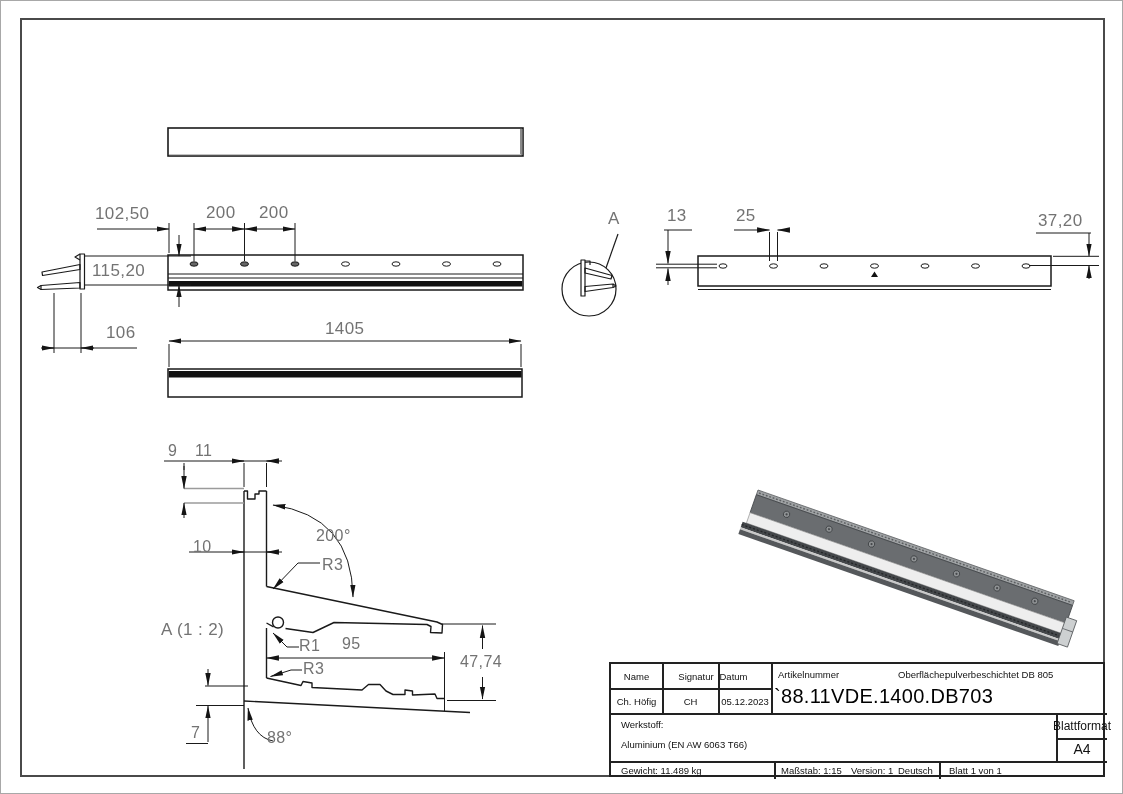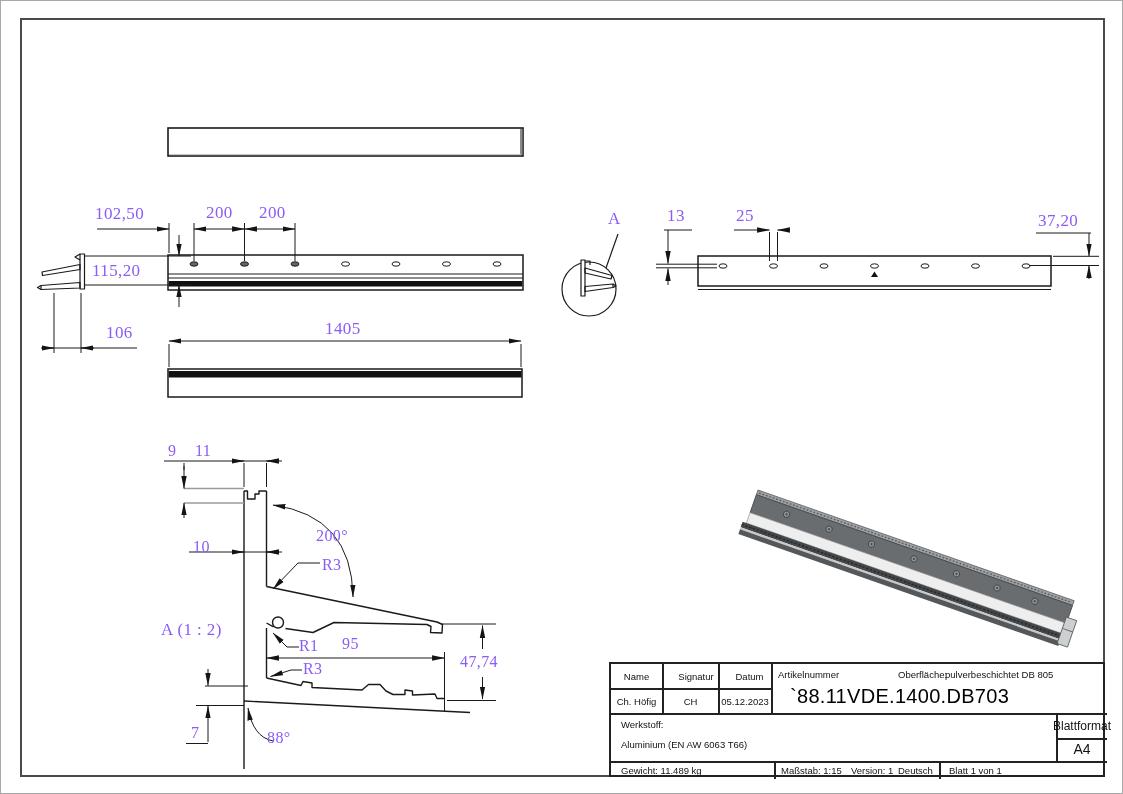--- a/index.html
+++ b/index.html
@@ -2,32 +2,32 @@
 <html><head>
 <meta charset="utf-8">
 <style>
   html,body{margin:0;padding:0;background:#fff;}
   .page{position:relative;width:1123px;height:794px;background:#ffffff;
         border:1px solid #a8a8a8;box-sizing:border-box;overflow:hidden;
         font-family:"Liberation Sans",sans-serif;}
   .frame{position:absolute;left:19px;top:17px;width:1085px;height:759px;
          border:2px solid #4a4a4a;box-sizing:border-box;}
   svg.lines{position:absolute;left:0;top:0;}
-  .dim{position:absolute;font-size:16px;color:#8b5cf6;white-space:nowrap;
-       letter-spacing:0.4px;line-height:1;font-family:Liberation Serif, serif;}
+  .dim{position:absolute;font-size:16px;color:#737373;white-space:nowrap;
+       letter-spacing:0.4px;line-height:1;}
   .dim.big{font-size:17px;}
   
   .tb{position:absolute;left:608px;top:661px;width:496px;height:115px;
       border:2px solid #222;box-sizing:border-box;background:#fff;}
   .tb .vline,.tb .hline{position:absolute;background:#222;}
   .tb .cell{position:absolute;display:flex;align-items:center;justify-content:center;
             font-size:9.5px;color:#111;white-space:nowrap;}
   .tb .lab{position:absolute;font-size:9.5px;color:#111;white-space:nowrap;}
   .tb .artnum{position:absolute;font-size:20px;color:#000;letter-spacing:0.3px;
-              white-space:nowrap;padding-left:16px;}
+              white-space:nowrap;}
   .tb .a4{font-size:14px;}
 </style>
 </head>
 <body>
 
 <div class="page">
   <div class="frame"></div>
 
   <svg class="lines" width="1123" height="794" viewBox="0 0 1123 794">
     <defs>
@@ -272,21 +272,21 @@
     <div class="hline" style="left:0;top:24px;width:160px;height:1.5px"></div>
     <div class="hline" style="left:0;top:49px;width:496px;height:2px"></div>
     <div class="hline" style="left:0;top:97px;width:496px;height:2px"></div>
     <div class="vline" style="left:445px;top:49px;width:2px;height:48px"></div>
     <div class="hline" style="left:445px;top:74px;width:51px;height:1.5px"></div>
     <div class="vline" style="left:163px;top:97px;width:2px;height:18px"></div>
     <div class="vline" style="left:328px;top:97px;width:2px;height:18px"></div>
 
     <div class="cell" style="left:0;top:0;width:51px;height:24px">Name</div>
     <div class="cell" style="left:52px;top:0;width:66px;height:24px">Signatur</div>
-    <div class="cell" style="left:120px;top:0;width:37px;height:24px">Datum</div>
+    <div class="cell" style="left:104px;top:0;width:37px;height:24px">Datum</div>
 
     <div class="cell" style="left:0;top:25px;width:51px;height:24px">Ch. Höfig</div>
     <div class="cell" style="left:52px;top:25px;width:55px;height:24px">CH</div>
     <div class="cell" style="left:108px;top:25px;width:52px;height:24px">05.12.2023</div>
 
     <div class="lab" style="left:167px;top:5px">Artikelnummer</div>
     <div class="lab" style="left:287px;top:5px">Oberfläche:</div>
     <div class="lab" style="left:334px;top:5px">pulverbeschichtet DB 805</div>
     <div class="artnum" style="left:163px;top:21px">`88.11VDE.1400.DB703</div>
 

